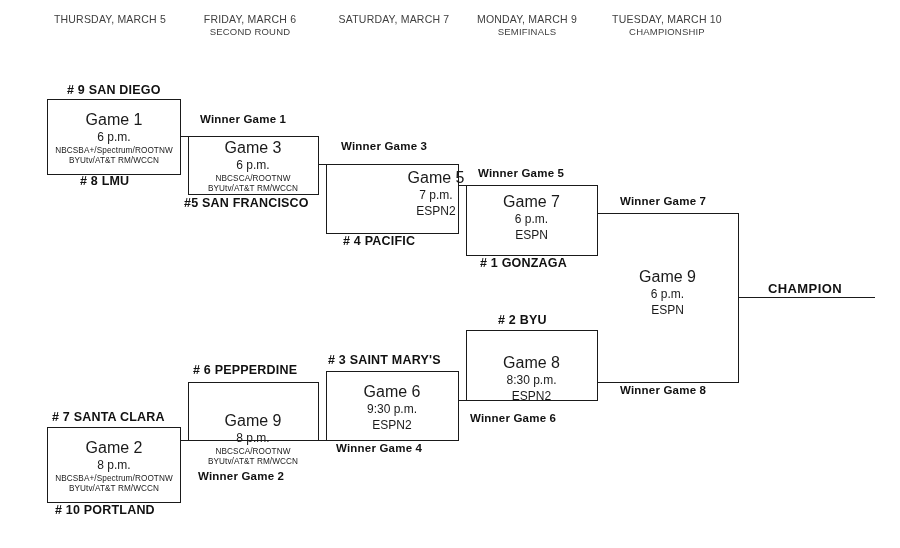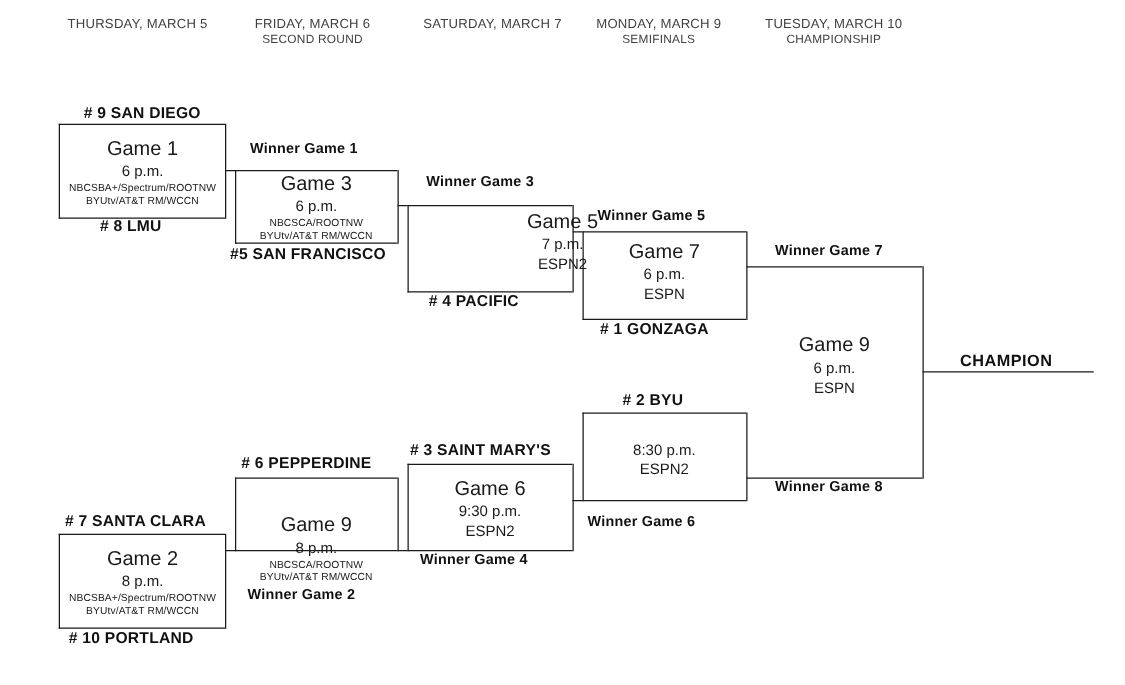--- a/index.html
+++ b/index.html
@@ -157,21 +157,21 @@
   <div class="hline" style="left:318px; top:164px; width:8px;"></div>
 
   <div class="hline" style="left:326px; top:164px; width:132px;"></div>
   <div class="hline" style="left:326px; top:233px; width:132px;"></div>
   <div class="vline" style="left:326px; top:164px; height:70px;"></div>
   <div class="vline" style="left:458px; top:164px; height:70px;"></div>
 
   <div class="rail-label" style="left:341px; top:140px;">Winner Game 3</div>
   <div class="rail-label seed" style="left:343px; top:234px;"># 4 PACIFIC</div>
 
-  <div class="game-info" style="left:336px; top:168px; width:132px;padding-left:48px;">
+  <div class="game-info" style="left:322px; top:168px; width:132px;padding-left:48px;">
     <div class="gi-title">Game 5</div>
     <div class="gi-time">7 p.m.</div>
     <div class="gi-net">ESPN2</div>
   </div>
 
   <div class="hline" style="left:458px; top:185px; width:8px;"></div>
 
   <div class="hline" style="left:466px; top:185px; width:131px;"></div>
   <div class="hline" style="left:466px; top:255px; width:131px;"></div>
   <div class="vline" style="left:466px; top:185px; height:71px;"></div>
@@ -204,20 +204,21 @@
 
   <div class="hline" style="left:466px; top:330px; width:131px;"></div>
   <div class="hline" style="left:466px; top:400px; width:131px;"></div>
   <div class="vline" style="left:466px; top:330px; height:71px;"></div>
   <div class="vline" style="left:597px; top:330px; height:71px;"></div>
 
   <div class="rail-label seed" style="left:498px; top:313px;"># 2 BYU</div>
   <div class="rail-label" style="left:470px; top:412px;">Winner Game 6</div>
 
   <div class="game-info" style="left:466px; top:353px; width:131px;">
+    <div class="gi-title">Game 8</div>
     <div class="gi-time">8:30 p.m.</div>
     <div class="gi-net">ESPN2</div>
   </div>
 
   <div class="hline" style="left:458px; top:400px; width:8px;"></div>
 
   <div class="hline" style="left:326px; top:371px; width:132px;"></div>
   <div class="hline" style="left:326px; top:440px; width:132px;"></div>
   <div class="vline" style="left:326px; top:371px; height:70px;"></div>
   <div class="vline" style="left:458px; top:371px; height:70px;"></div>

